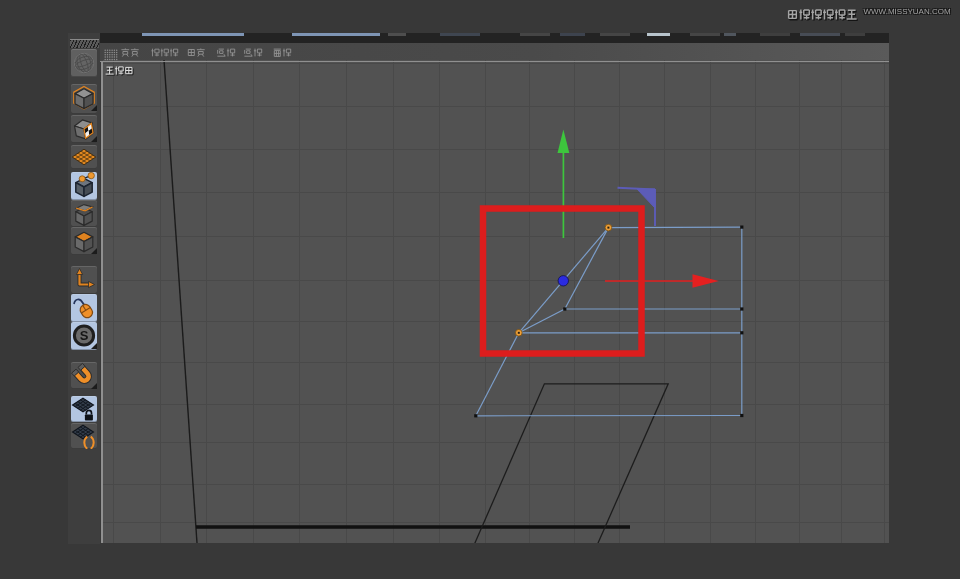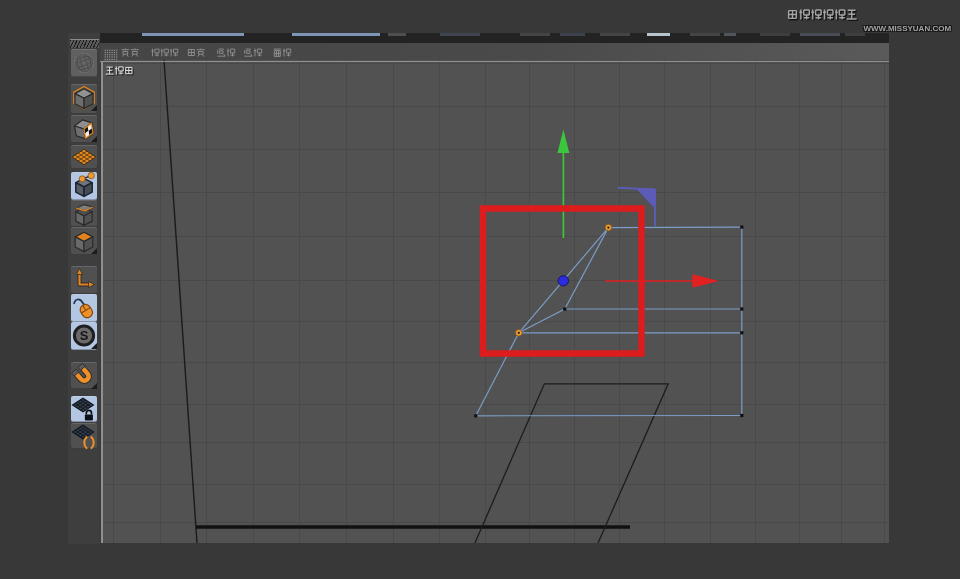--- a/index.html
+++ b/index.html
@@ -312,12 +312,12 @@
       <path d="M52.0 2.7L52.0 12.9 M50.5 5.5L53.5 5.5 M55.0 3.2L60.7 3.2 M55.0 3.2L55.0 8.4 M60.7 3.2L60.7 8.4 M55.0 8.4L60.7 8.4 M55.0 11.2L60.7 11.2 M57.9 8.4L57.9 12.9" stroke="#141414" stroke-width="2.1" fill="none"></path>
       <path d="M63.8 3.5L71.8 3.5 M64.4 7.6L71.2 7.6 M62.7 12.4L72.9 12.4 M67.8 3.5L67.8 12.4" stroke="#141414" stroke-width="2.1" fill="none"></path>
       <path d="M1.7 2.7L9.7 2.7 M9.7 2.7L9.7 10.7 M1.7 10.7L9.7 10.7 M1.7 2.7L1.7 10.7 M1.7 6.7L9.7 6.7 M5.7 2.7L5.7 10.7" stroke="#a4a4a4" stroke-width="1.5" fill="none"></path>
       <path d="M14.3 1.6L14.3 11.8 M12.8 4.4L15.8 4.4 M17.3 2.1L23.0 2.1 M17.3 2.1L17.3 7.3 M23.0 2.1L23.0 7.3 M17.3 7.3L23.0 7.3 M17.3 10.1L23.0 10.1 M20.2 7.3L20.2 11.8" stroke="#a4a4a4" stroke-width="1.5" fill="none"></path>
       <path d="M26.5 1.6L26.5 11.8 M25.0 4.4L28.0 4.4 M29.5 2.1L35.2 2.1 M29.5 2.1L29.5 7.3 M35.2 2.1L35.2 7.3 M29.5 7.3L35.2 7.3 M29.5 10.1L35.2 10.1 M32.4 7.3L32.4 11.8" stroke="#a4a4a4" stroke-width="1.5" fill="none"></path>
       <path d="M38.7 1.6L38.7 11.8 M37.2 4.4L40.2 4.4 M41.7 2.1L47.4 2.1 M41.7 2.1L41.7 7.3 M47.4 2.1L47.4 7.3 M41.7 7.3L47.4 7.3 M41.7 10.1L47.4 10.1 M44.6 7.3L44.6 11.8" stroke="#a4a4a4" stroke-width="1.5" fill="none"></path>
       <path d="M50.9 1.6L50.9 11.8 M49.4 4.4L52.4 4.4 M53.9 2.1L59.6 2.1 M53.9 2.1L53.9 7.3 M59.6 2.1L59.6 7.3 M53.9 7.3L59.6 7.3 M53.9 10.1L59.6 10.1 M56.8 7.3L56.8 11.8" stroke="#a4a4a4" stroke-width="1.5" fill="none"></path>
       <path d="M62.7 2.4L70.7 2.4 M63.3 6.5L70.1 6.5 M61.6 11.3L71.8 11.3 M66.7 2.4L66.7 11.3" stroke="#a4a4a4" stroke-width="1.5" fill="none"></path>
     </svg>
   </div>
-<div style="position:absolute;left:863.5px;top:24px;font-family:'Liberation Sans',sans-serif;font-size:8px;font-weight:bold;color:#a4a4a4;text-shadow:1px 1px 0 #141414,-1px 1px 0 #141414,1px -1px 0 #141414,-1px -1px 0 #141414">WWW.MISSYUAN.COM</div>
+<div style="position:absolute;left:863.5px;top:7px;font-family:'Liberation Sans',sans-serif;font-size:8px;font-weight:normal;color:#a4a4a4;text-shadow:1px 1px 0 #141414,-1px 1px 0 #141414,1px -1px 0 #141414,-1px -1px 0 #141414">WWW.MISSYUAN.COM</div>
 </body></html>

